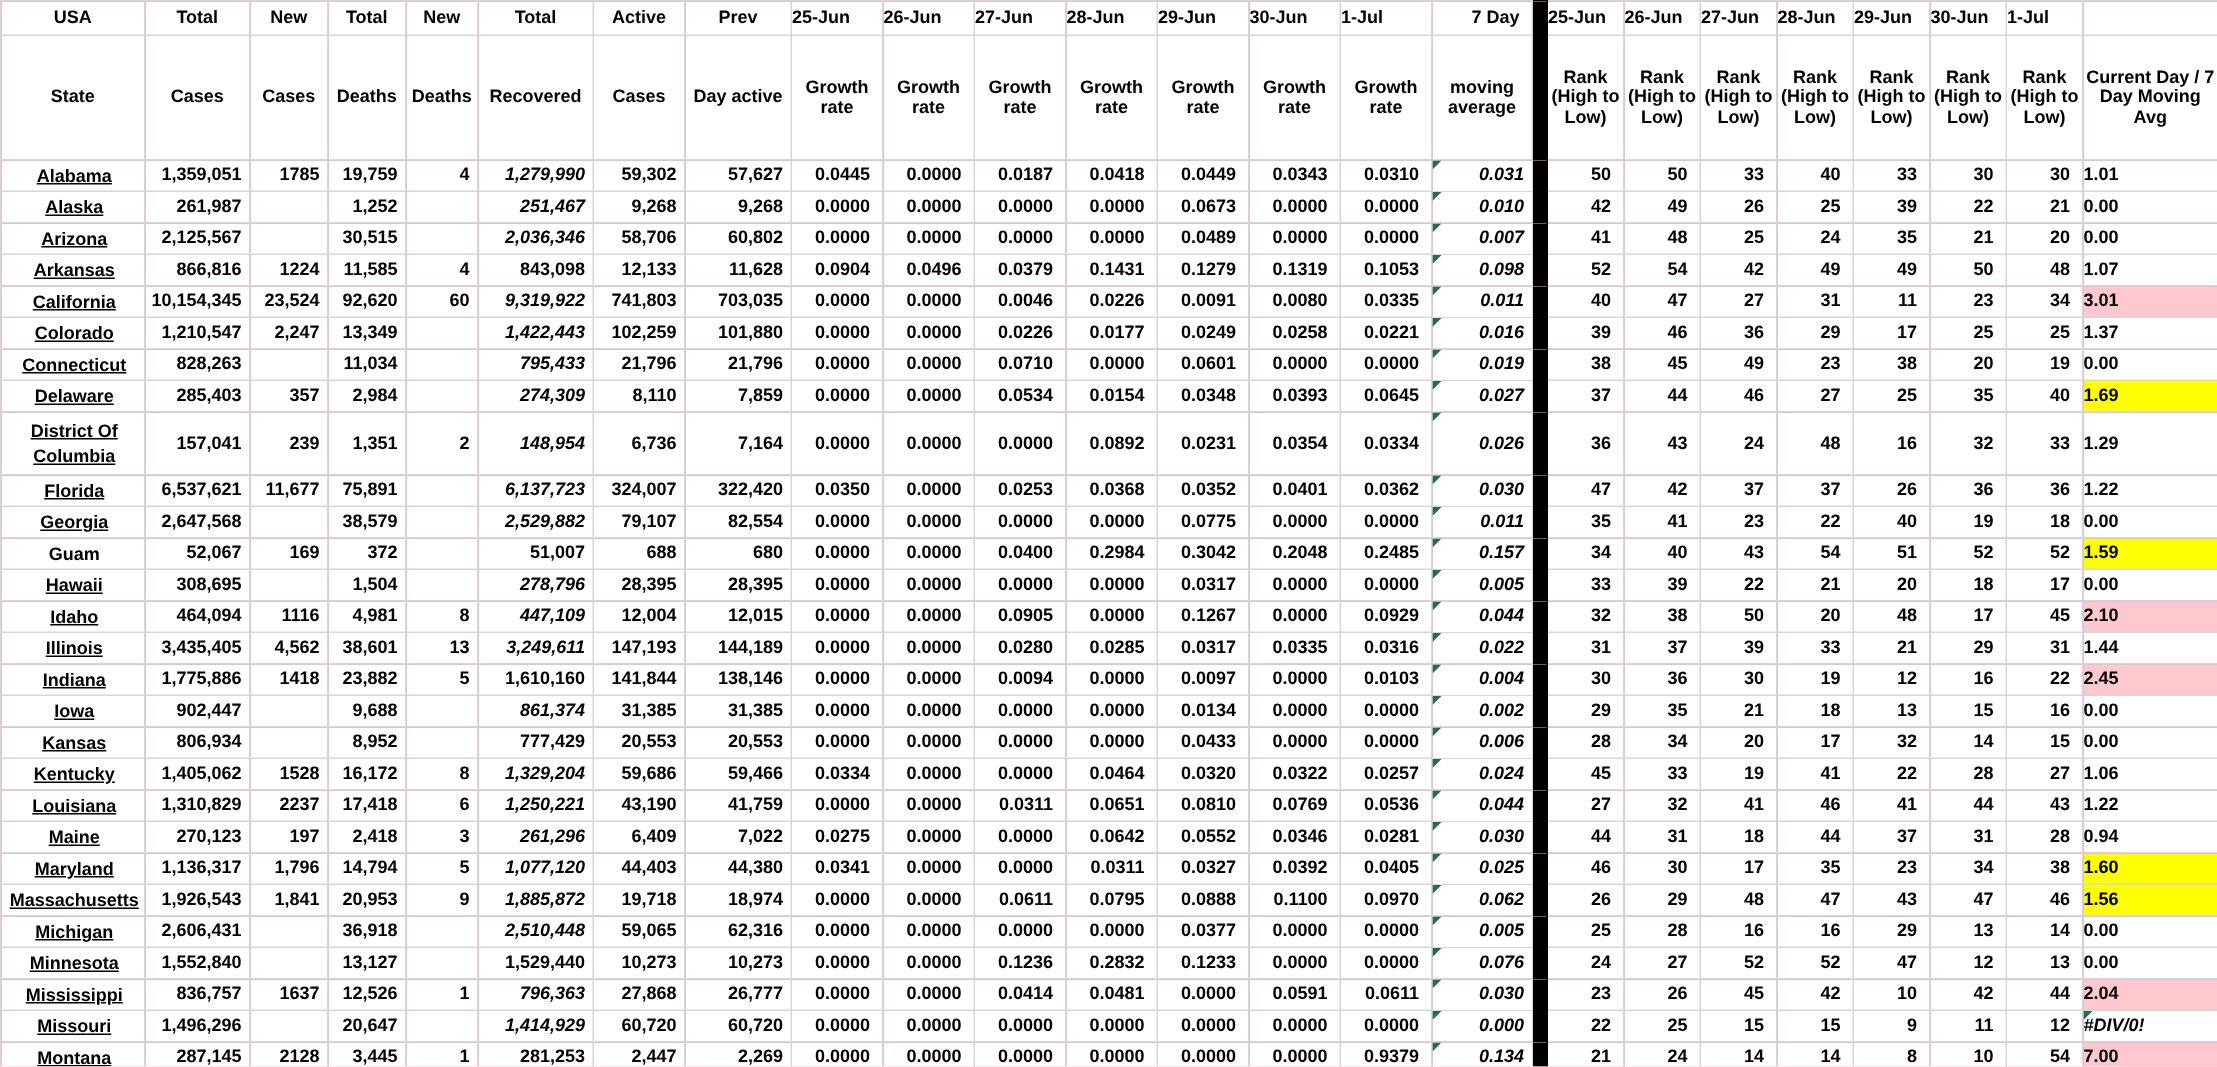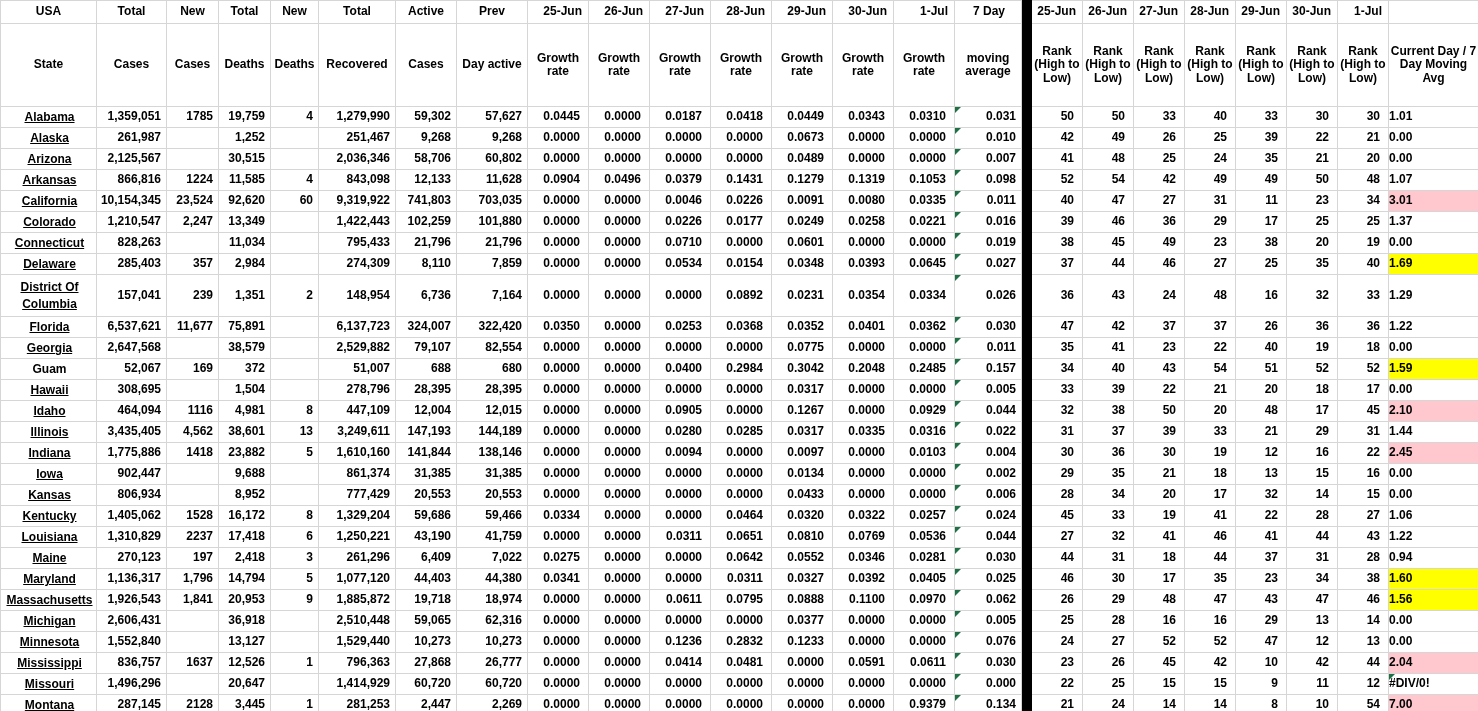--- a/index.html
+++ b/index.html
@@ -4,32 +4,32 @@
 <style>
   html,body{margin:0;padding:0;background:#fff;}
   body{font-family:"Liberation Sans",sans-serif;font-weight:bold;font-size:12px;color:#000;}
   #sheet{width:1478px;height:711px;overflow:hidden;background:#f9a8d4;}
   table{border-collapse:collapse;table-layout:fixed;width:1478px;}
   td{border:1px solid #d6d6d6;padding:0;overflow:hidden;white-space:nowrap;vertical-align:middle;line-height:1.1;height:20px;background:#fff;}
   tr.h1 td{height:22px;}
   tr.h2 td{height:82px;}
   tr.dc td{height:41px;}
   .hc{text-align:center;white-space:normal;}
-  .hr{text-align:right;padding-right:6px;}
-  .hl{text-align:left;padding-left:18px;}
+  .hr{text-align:left;padding-right:6px;}
+  .hl{text-align:center;padding-left:18px;}
   .num{text-align:right;padding-right:5px;}
   .g{padding-right:8px;}
   .state{text-align:center;padding-left:2px;text-decoration:underline;white-space:normal;line-height:1.35;}
   .noline{text-decoration:none;}
-  .it{}
+  .it{font-style:italic;}
   .ratio{text-align:left;}
   .pink{background:#ffc7ce;margin-top:24px;}
   .yellow{background:#ffff00;margin-left:42px;}
   .bar{background:#000;border-color:#000;}
-  .tri{position:relative;}
+  .tri{position:relative;font-style:italic;}
   .tri::before{content:"";position:absolute;top:0;left:0;width:0;height:0;
     border-top:6px solid #1e7145;border-right:6px solid transparent;}
 </style>
 </head>
 <body>
 
 <div id="sheet">
   <table>
     <colgroup id="cols">
         <col style="width: 96px;">

